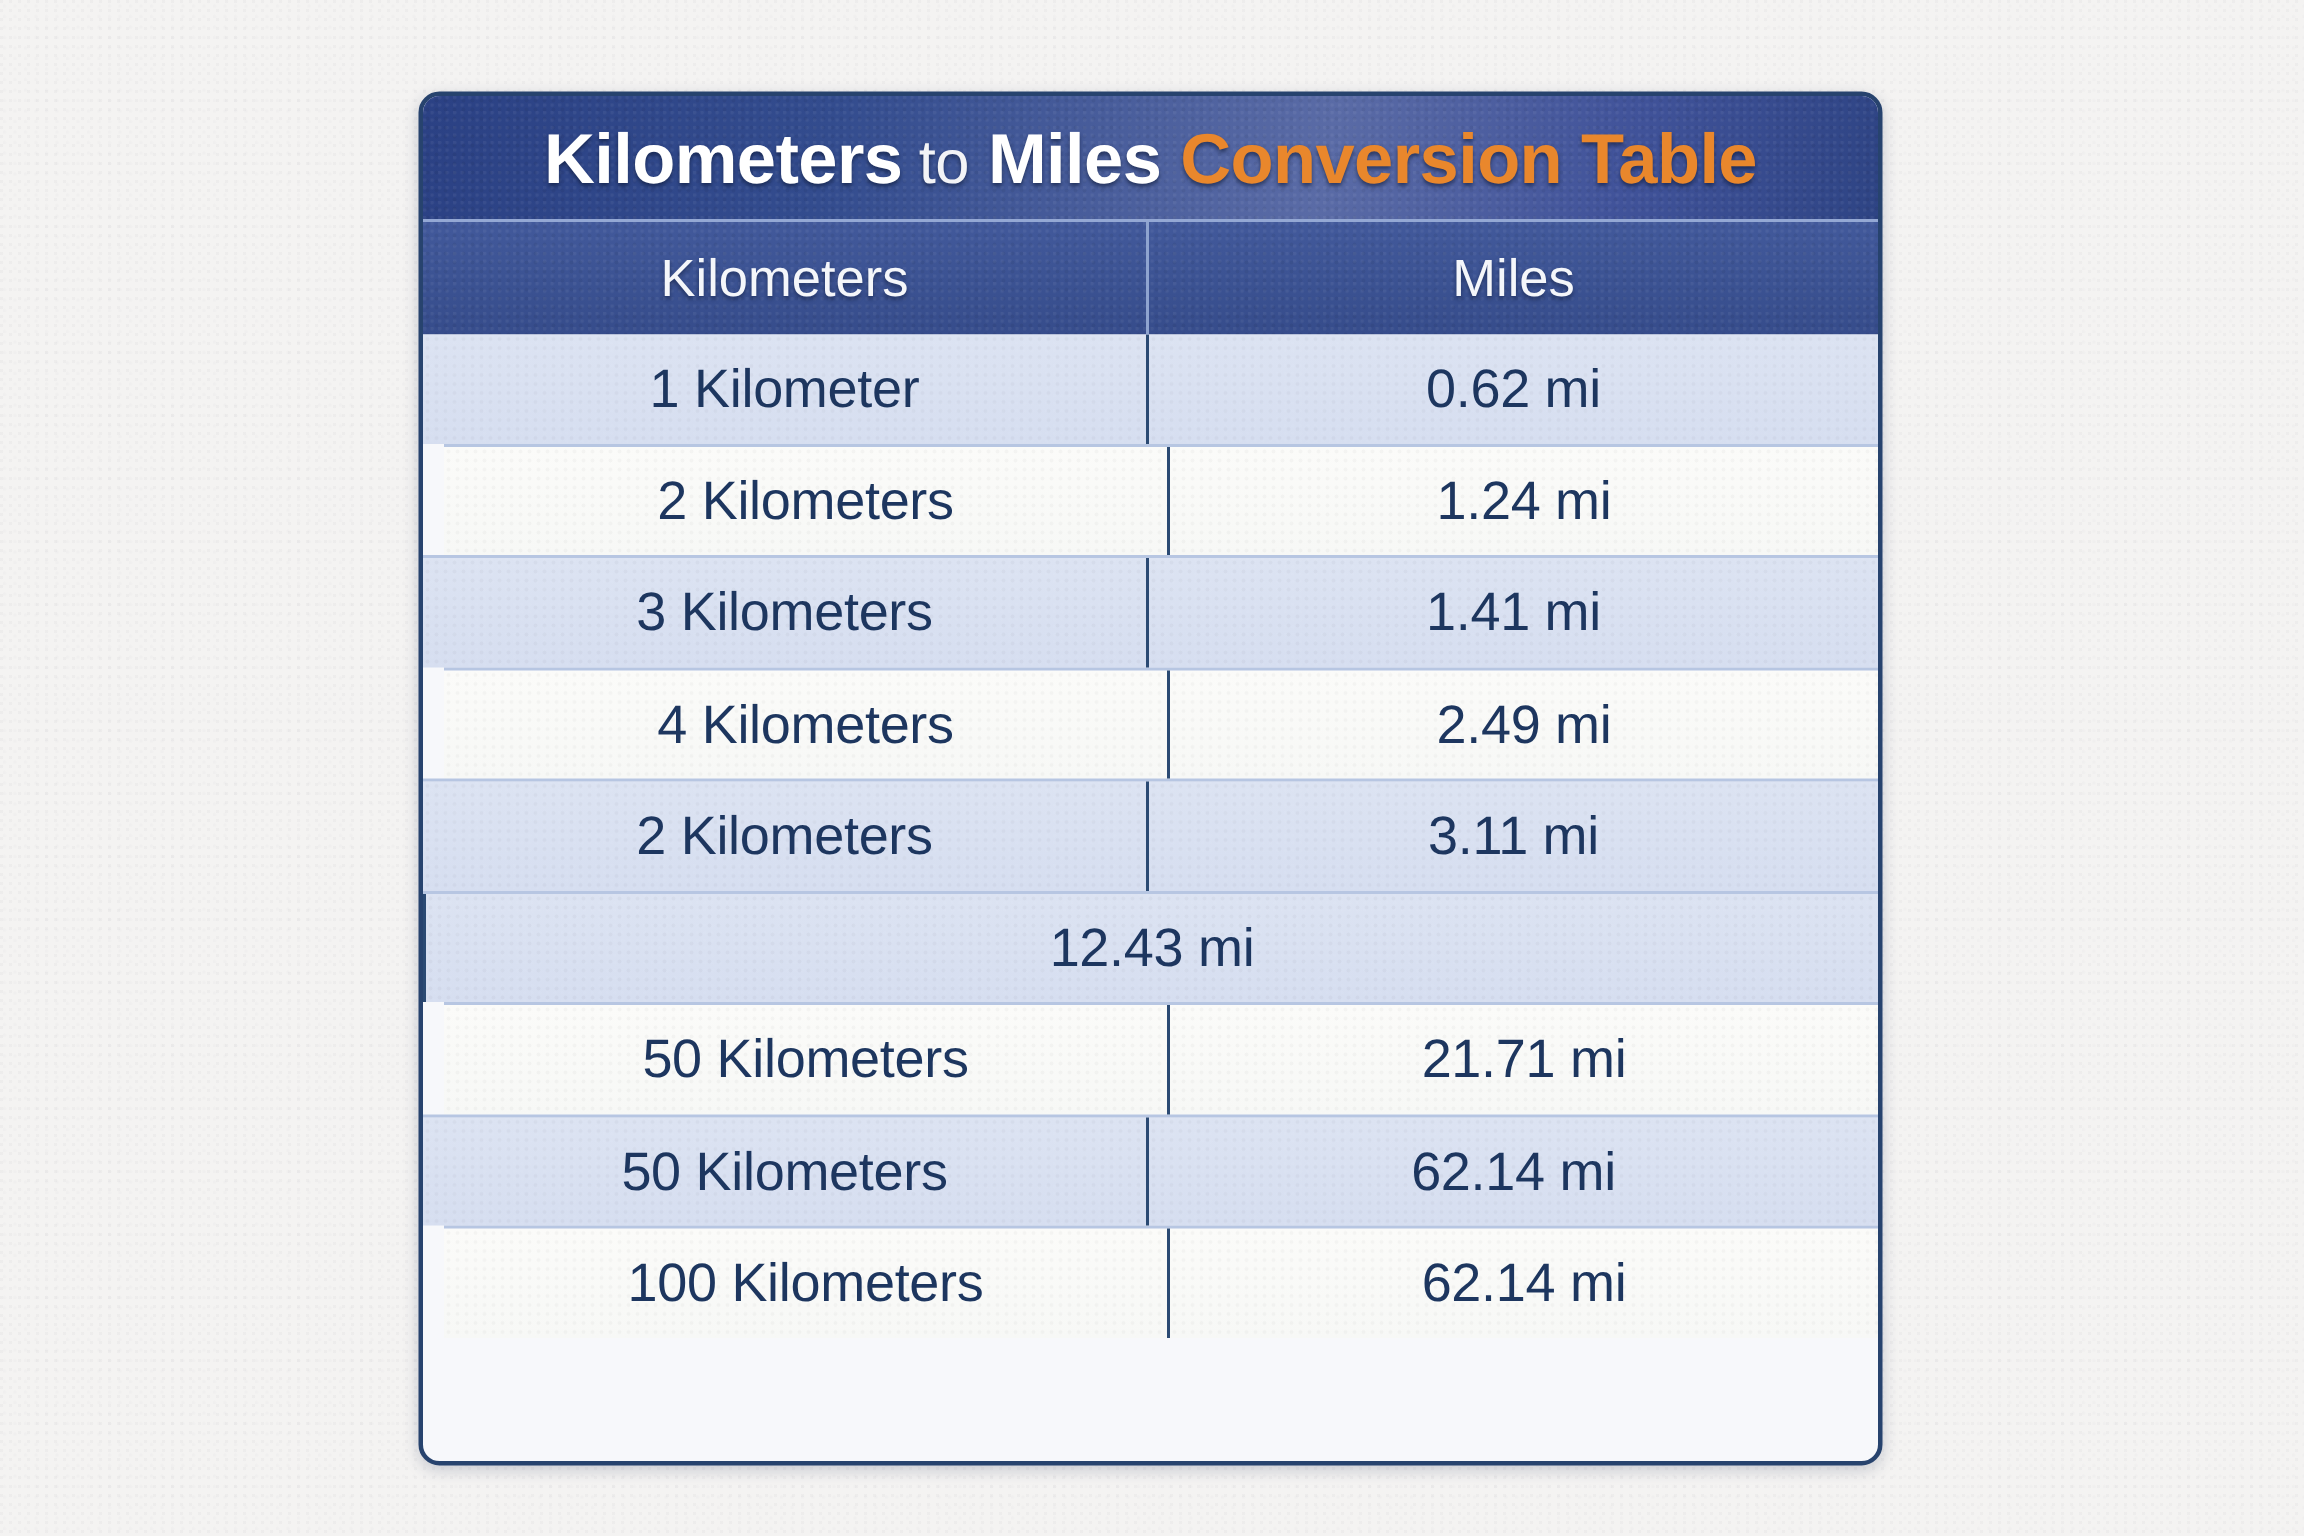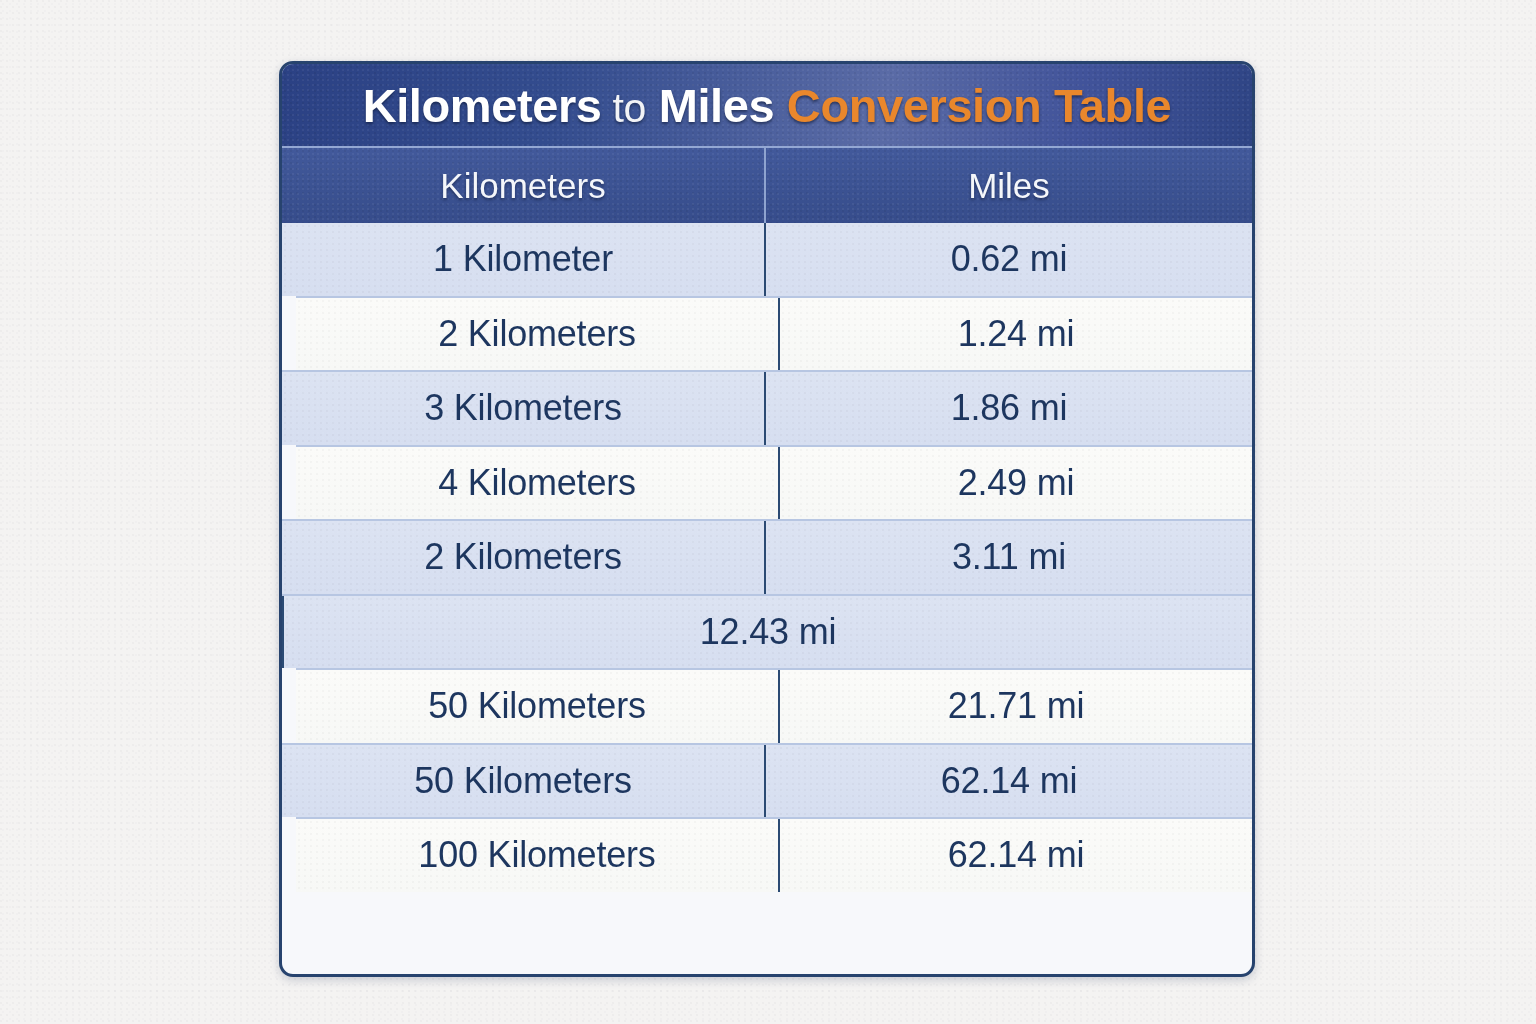--- a/index.html
+++ b/index.html
@@ -166,21 +166,21 @@
         </div>
         <div class="cell col-right">
           <span>1.24 mi</span>
         </div>
       </div>
       <div class="row tint">
         <div class="cell col-left">
           <span>3 Kilometers</span>
         </div>
         <div class="cell col-right">
-          <span>1.86 mi</span>
+          <span>1.41 mi</span>
         </div>
       </div>
       <div class="row plain">
         <div class="cell col-left">
           <span>4 Kilometers</span>
         </div>
         <div class="cell col-right">
           <span>2.49 mi</span>
         </div>
       </div>

